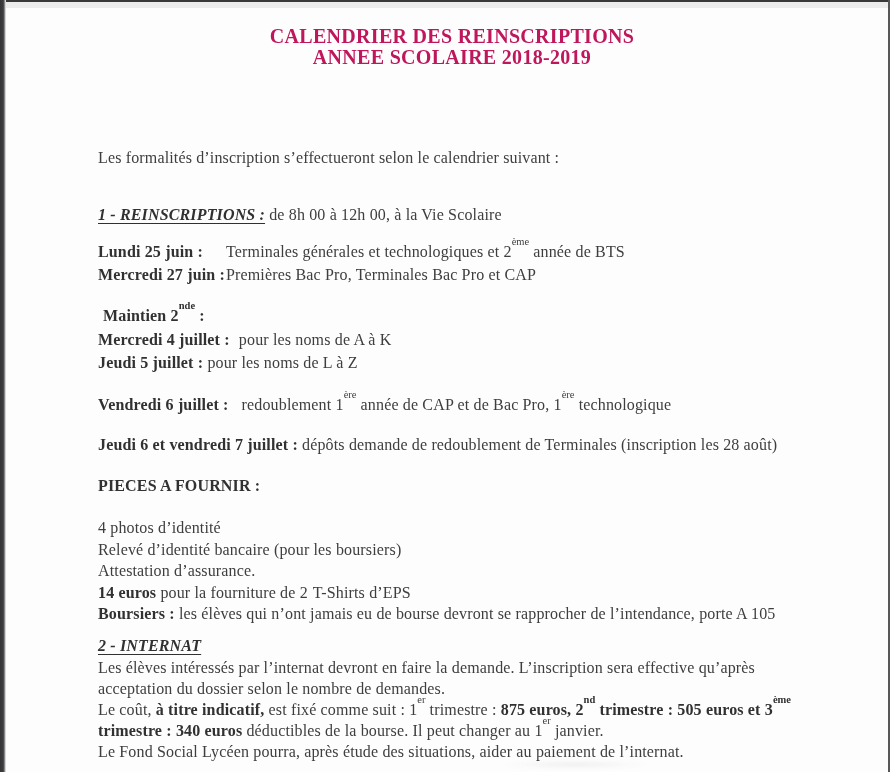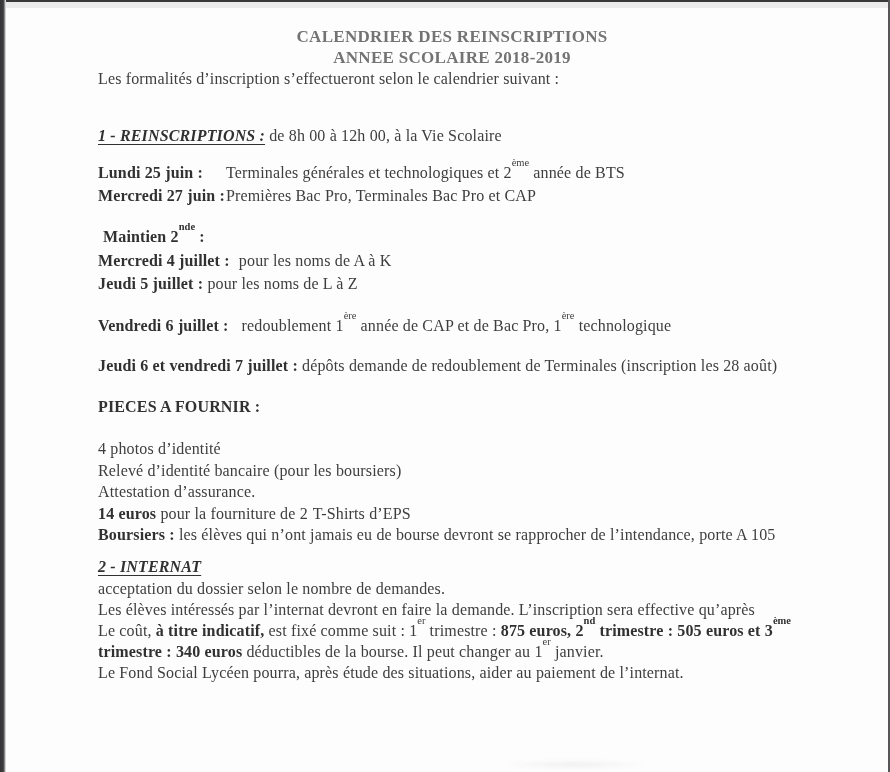--- a/index.html
+++ b/index.html
@@ -34,30 +34,30 @@
     filter: blur(0.25px) contrast(1.02);
     letter-spacing: 0.15px;
   }
   b, .bold { font-weight: bold; color: #333333; }
 
   .title {
     margin: 26px 0 0 0;
     width: 708px;
     text-align: center;
     font-weight: bold;
-    color: #737373;
-    font-size: 17px;
+    color: #be185d;
+    font-size: 20px;
     line-height: 21px;
     letter-spacing: 0.3px;
   }
   .title div { white-space: nowrap; }
 
   .line { white-space: nowrap; }
 
-  .intro        { line-height: 22px; }
+  .intro        { margin-top: 79px; line-height: 22px; }
   .sec-heading  { margin-top: 34px; line-height: 23px; }
   .underlined   { text-decoration: underline; text-underline-offset: 3px; font-style: italic; }
 
   .sched        { margin-top: 15px; }
   .sched .line  { line-height: 22.5px; }
   .slabel       { display: inline-block; min-width: 128px; }
 
   .maintien-h        { margin-top: 18px; line-height: 24px; padding-left: 5px; }
   .maintien-rows .line { line-height: 23px; }
   .gap-sm       { margin-left: 5px; }
@@ -128,21 +128,21 @@
       <div class="line">4 photos d’identité</div>
       <div class="line">Relevé d’identité bancaire (pour les boursiers)</div>
       <div class="line">Attestation d’assurance.</div>
       <div class="line"><b>14 euros</b><span> pour la fourniture de 2</span><span class="gap-sm">T-Shirts d’EPS</span></div>
       <div class="line"><b>Boursiers :</b><span> les élèves qui n’ont jamais eu de bourse devront se rapprocher de l’intendance, porte A 105</span></div>
     </div>
 
     <div class="internat-h line"><b class="underlined">2 - INTERNAT</b></div>
 
     <div class="internat-p">
+      <div class="line">Les élèves intéressés par l’internat devront en faire la demande. L’inscription sera effective qu’après</div>
       <div class="line">acceptation du dossier selon le nombre de demandes.</div>
-      <div class="line">Les élèves intéressés par l’internat devront en faire la demande. L’inscription sera effective qu’après</div>
       <div class="line"><span>Le coût, </span><b>à titre indicatif,</b><span> est fixé comme suit : 1</span><sup class="ord">er</sup><span> trimestre : </span><b>875 euros, 2</b><sup class="ord bold">nd</sup><b> trimestre : 505 euros et 3</b><sup class="ord bold">ème</sup></div>
       <div class="line"><b>trimestre : 340 euros</b><span> déductibles de la bourse. Il peut changer au 1</span><sup class="ord">er</sup><span> janvier.</span></div>
       <div class="line">Le Fond Social Lycéen pourra, après étude des situations, aider au paiement de l’internat.</div>
     </div>
 
   </div>
 </div>
 
 </body></html>

